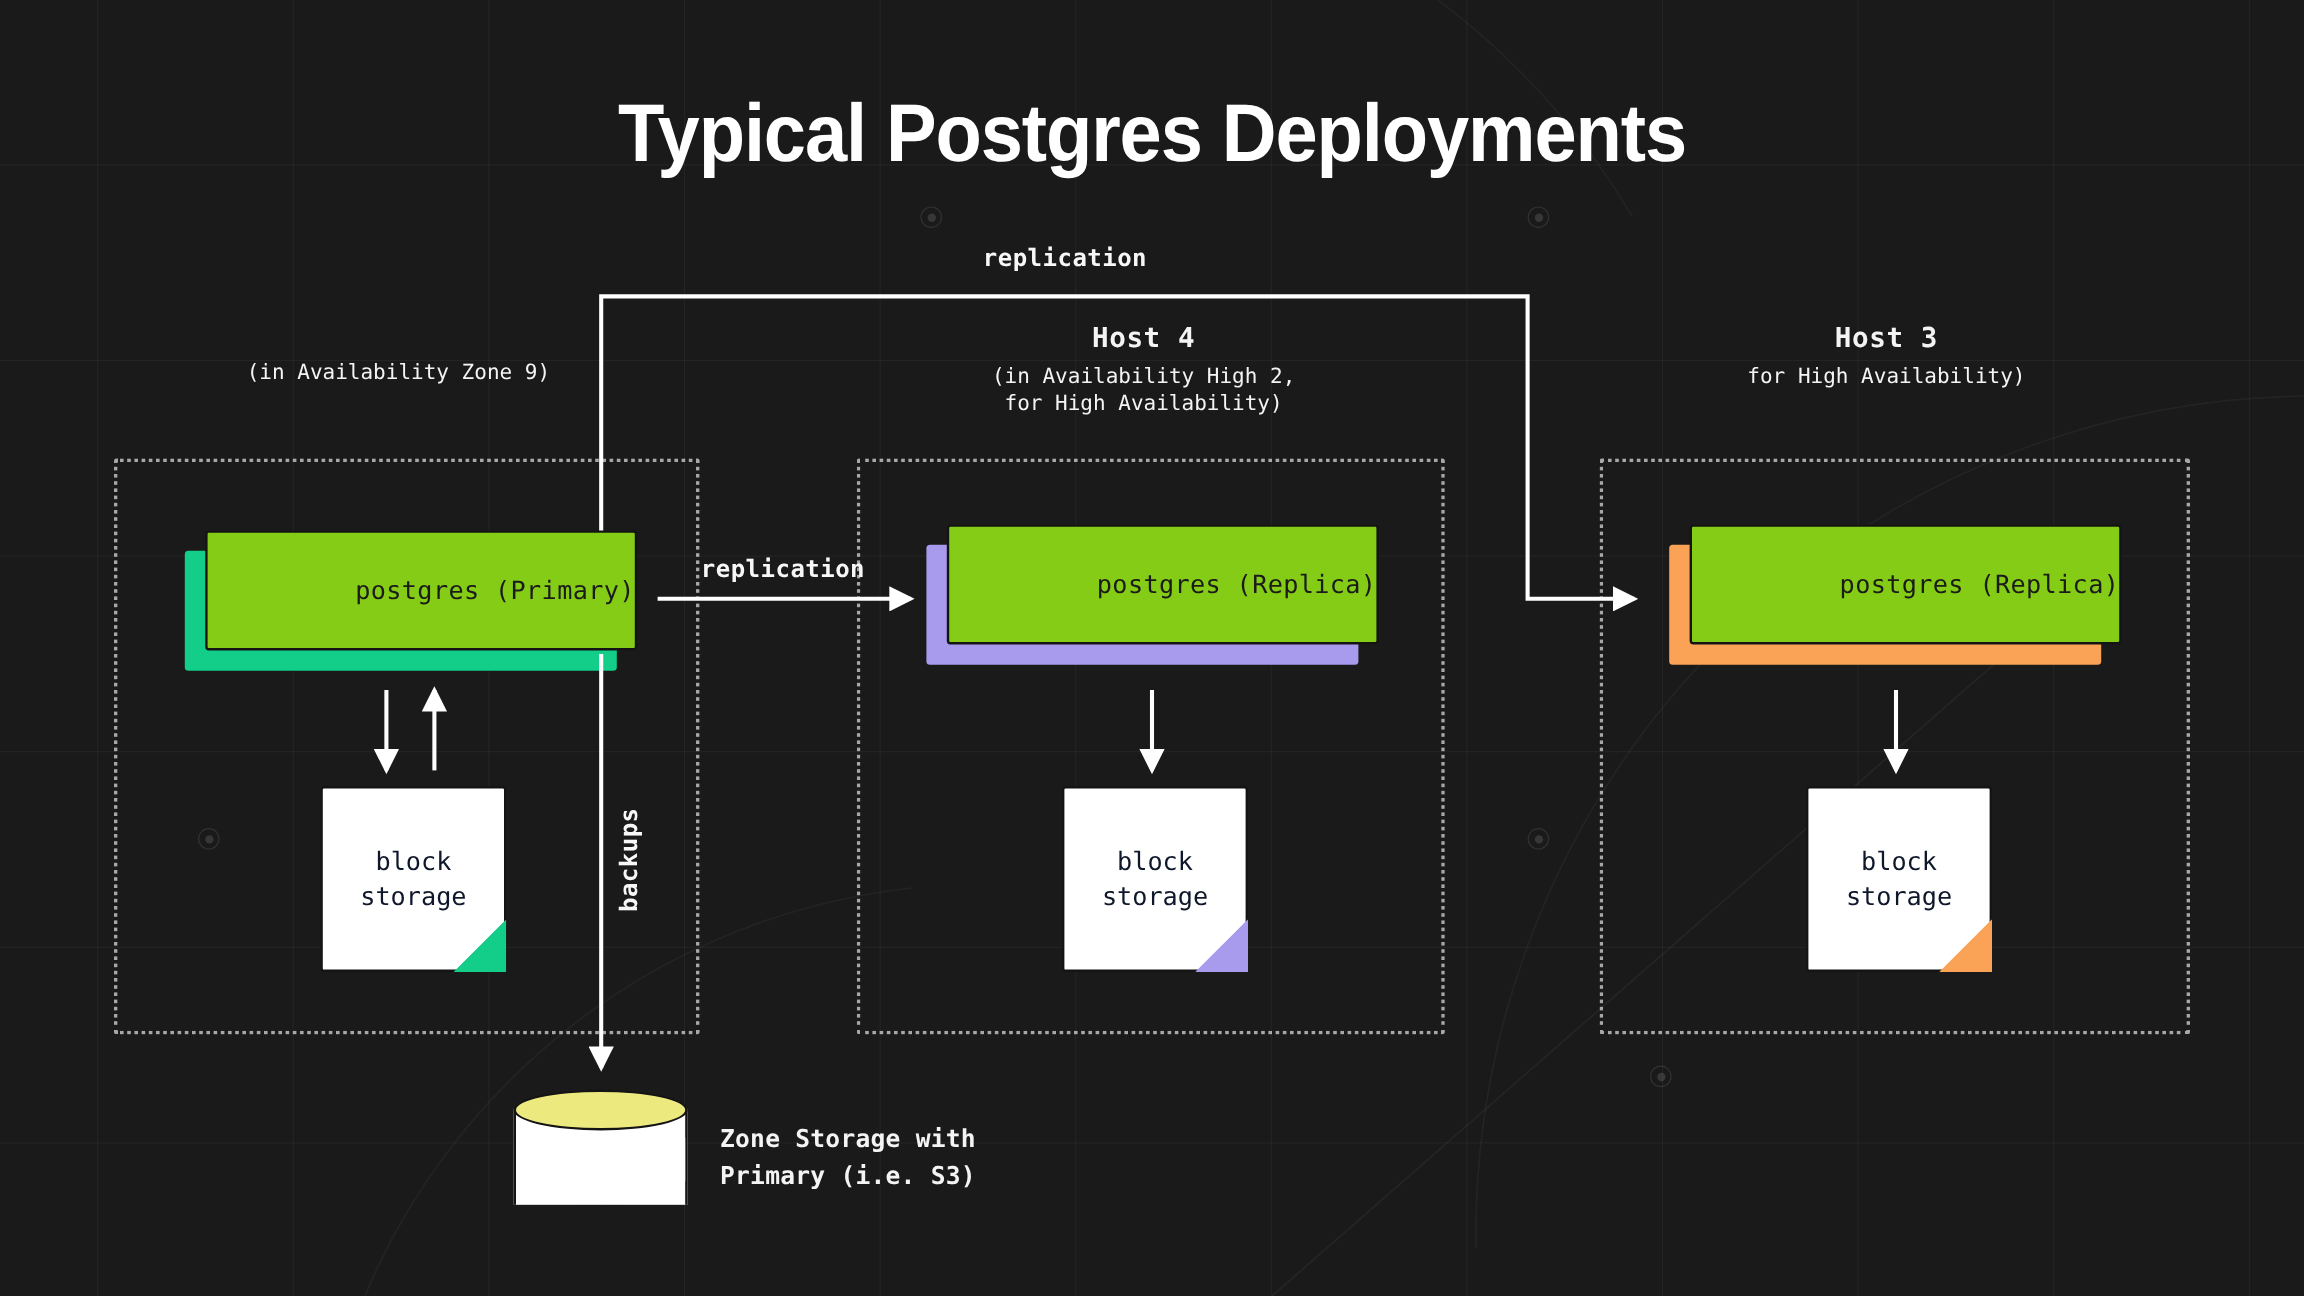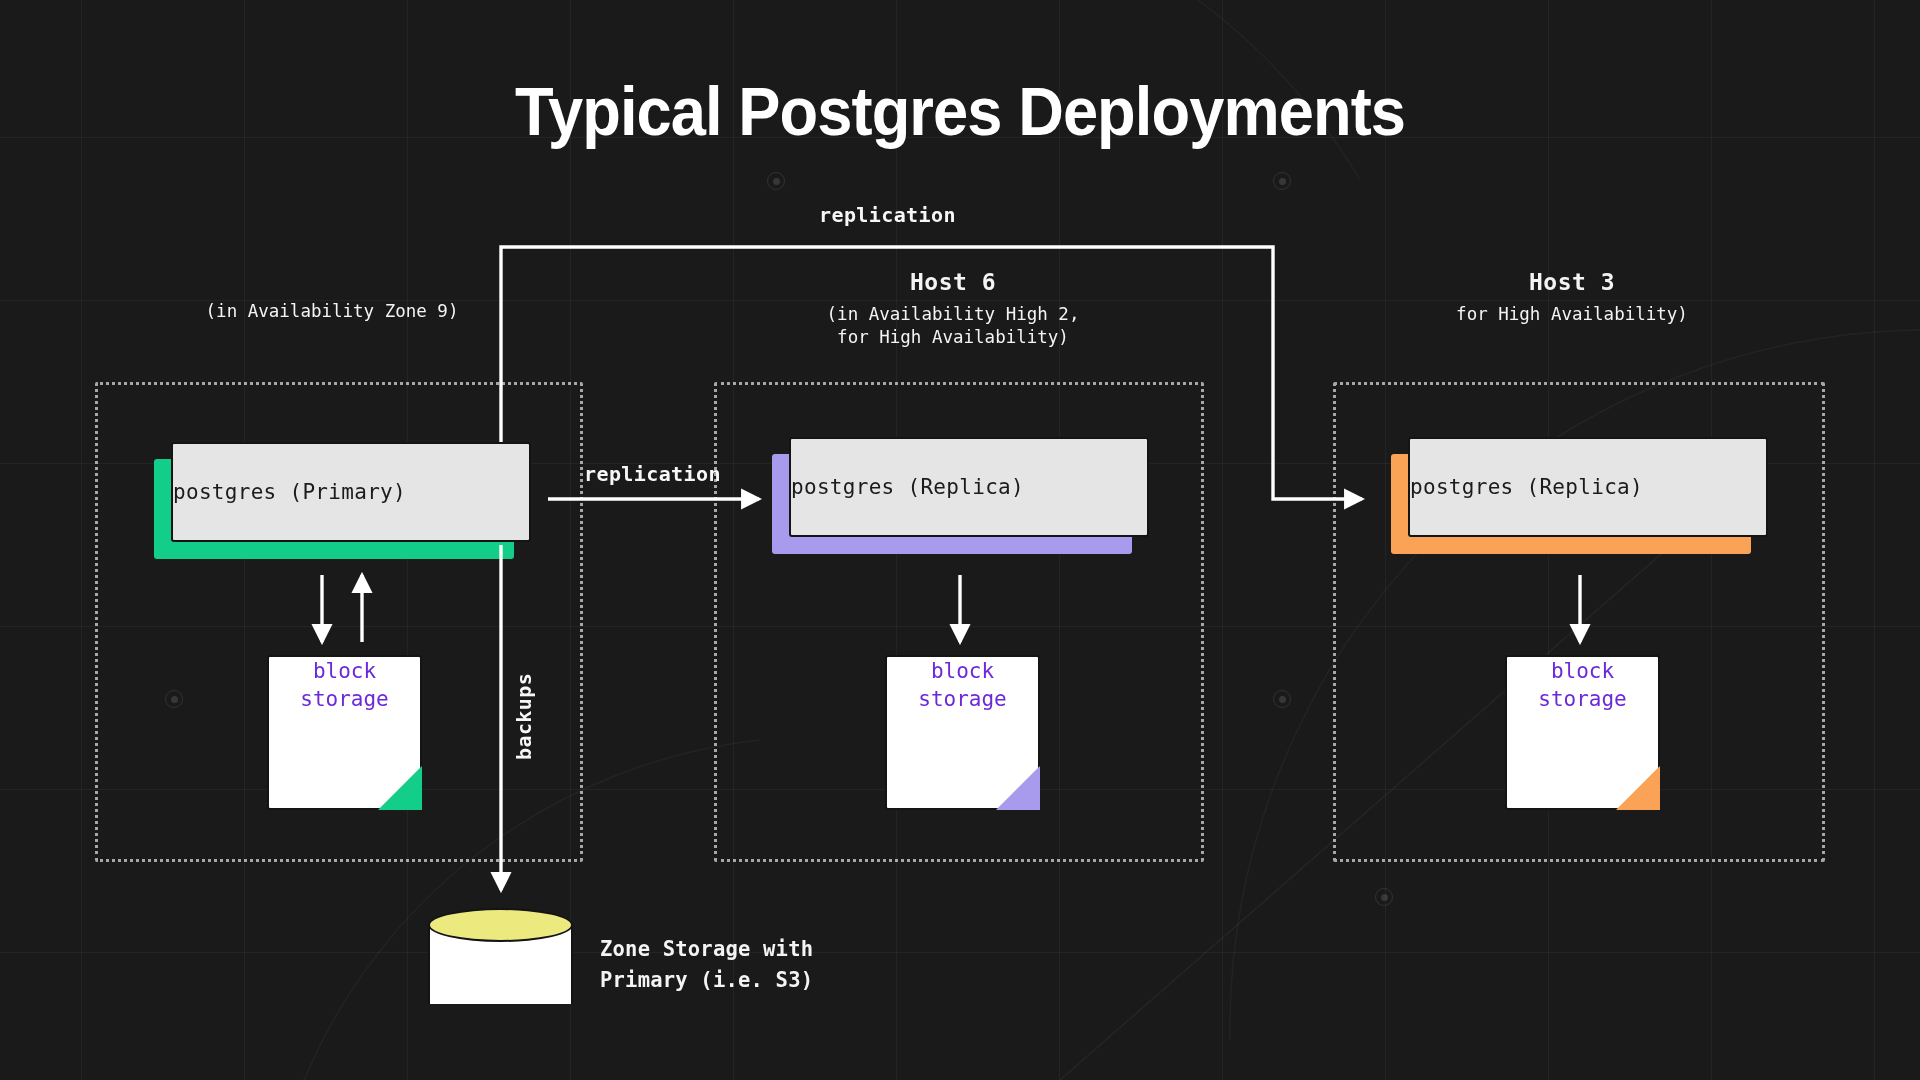--- a/index.html
+++ b/index.html
@@ -67,39 +67,39 @@
   
   .pg-wrap{ position:absolute; }
   .pg-shadow{
     position:absolute; left:-17px; top:17px;
     width:100%; height:100%;
     border-radius:3px;
   }
   .pg-box{
     position:relative;
     width:100%; height:100%;
-    background:#e5e5e5;
+    background:#84cc16;
     border:2px solid #141414;
     border-radius:3px;
-    display:flex; align-items:center; justify-content:flex-start;
+    display:flex; align-items:center; justify-content:flex-end;
     color:#1b1b1b;
     font-size:21px;
     letter-spacing:0.3px;
   }
 
   
   .bs-wrap{ position:absolute; width:155px; height:155px; }
   .bs-box{
     position:absolute; inset:0;
     background:#ffffff;
     border:2px solid #141414;
     border-radius:3px;
     display:flex; flex-direction:column;
-    align-items:center; 
-    color:#6d28d9; font-size:21px; line-height:1.35;
+    align-items:center; justify-content:center;
+    color:#0f172a; font-size:21px; line-height:1.35;
     clip-path:polygon(0 0, 100% 0, 100% 72%, 72% 100%, 0 100%);
   }
   .bs-fold{
     position:absolute;
     right:0; bottom:0;
     width:44px; height:44px;
     clip-path:polygon(100% 0, 100% 100%, 0 100%);
   }
 
   
@@ -169,21 +169,21 @@
 
 <div class="host-zone" style="left:95px; top:382px; width:488px; height:480px;"></div>
 <div class="host-zone" style="left:714px; top:382px; width:490px; height:480px;"></div>
 <div class="host-zone" style="left:1333px; top:382px; width:492px; height:480px;"></div>
 
 <div class="host-label" style="left:112px; top:300px;">
   <span class="host-az">(in Availability Zone 9)</span>
 </div>
 
 <div class="host-label" style="left:733px; top:268px;">
-  <span class="host-name">Host 6</span>
+  <span class="host-name">Host 4</span>
   <span class="host-az">(in Availability High 2,</span>
   <span class="host-az">for High Availability)</span>
 </div>
 
 <div class="host-label" style="left:1352px; top:268px;">
   <span class="host-name">Host 3</span>
   <span class="host-az">for High Availability)</span>
 </div>
 
 <div class="pg-wrap" style="left:171px; top:442px; width:360px; height:100px;">

